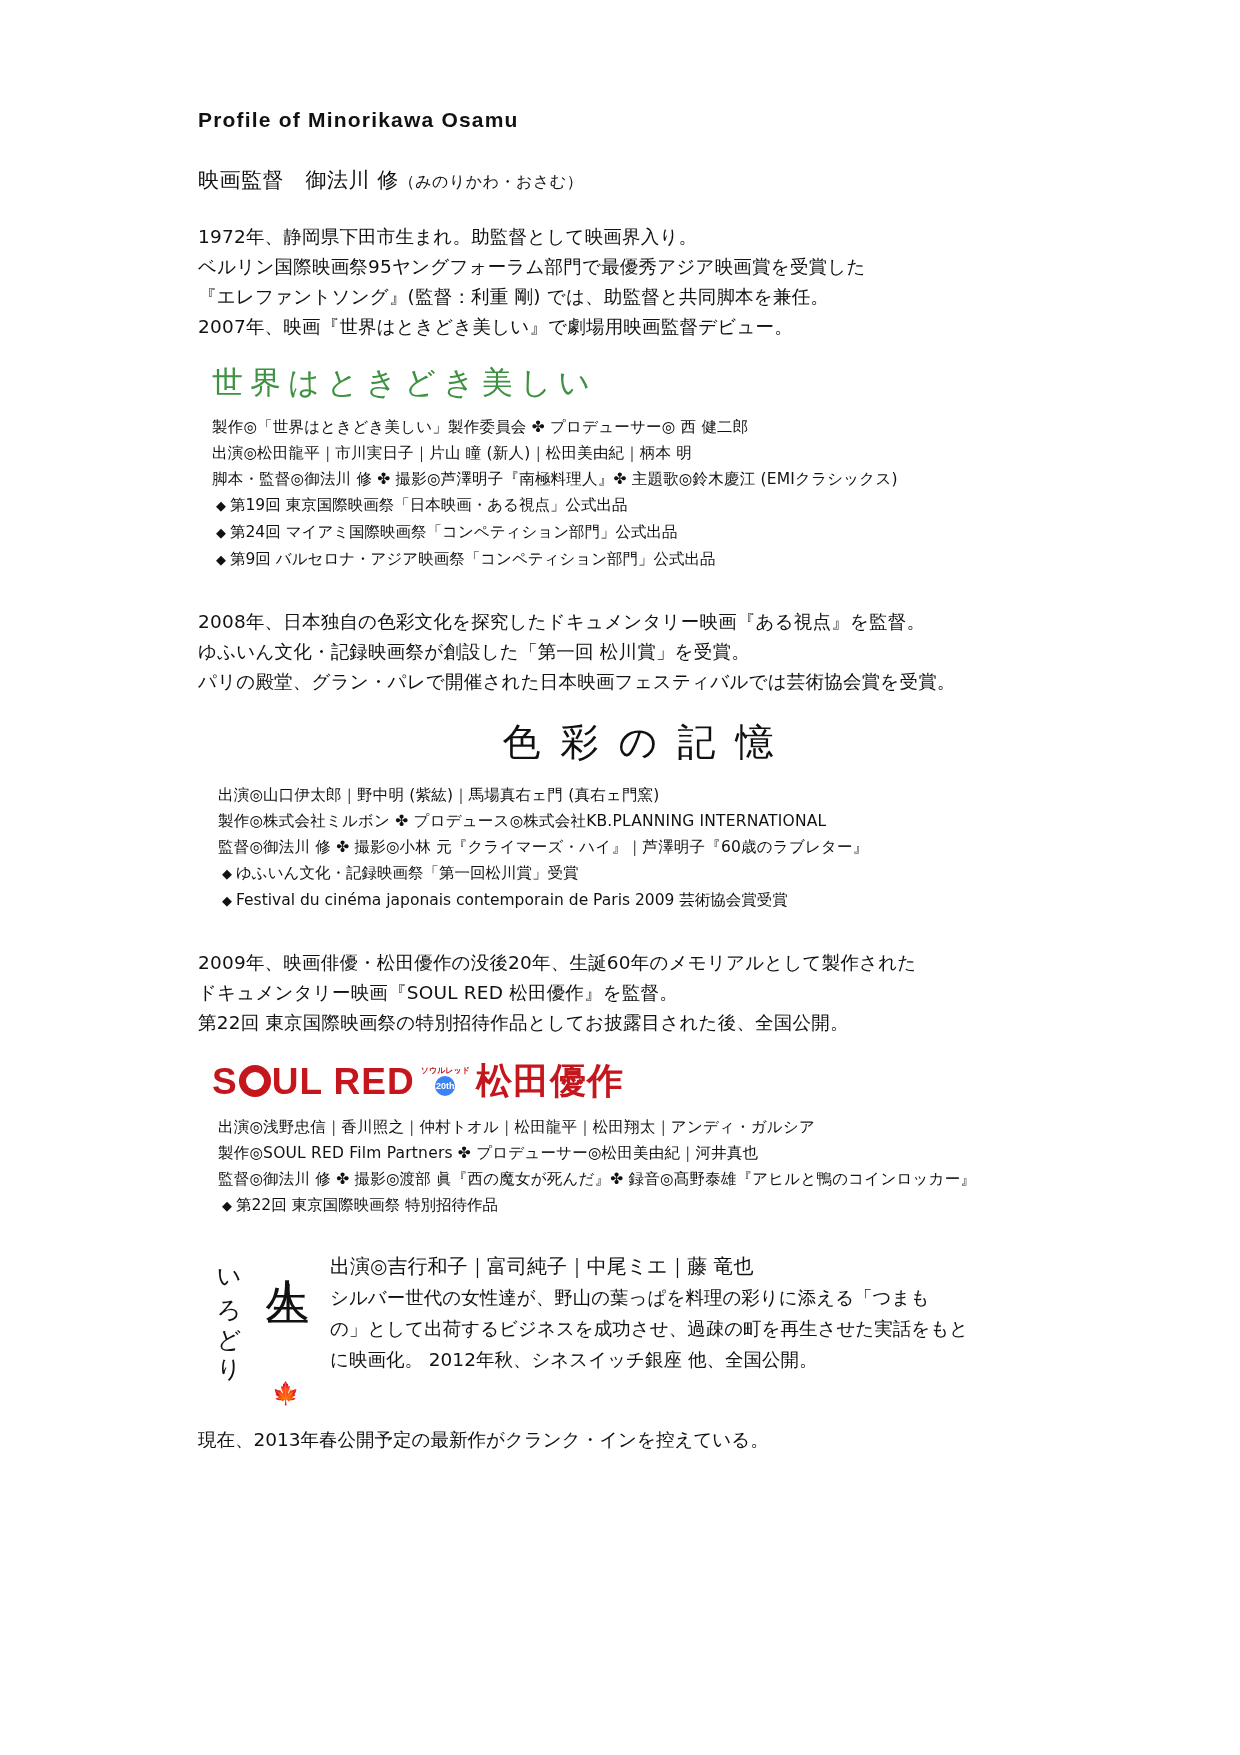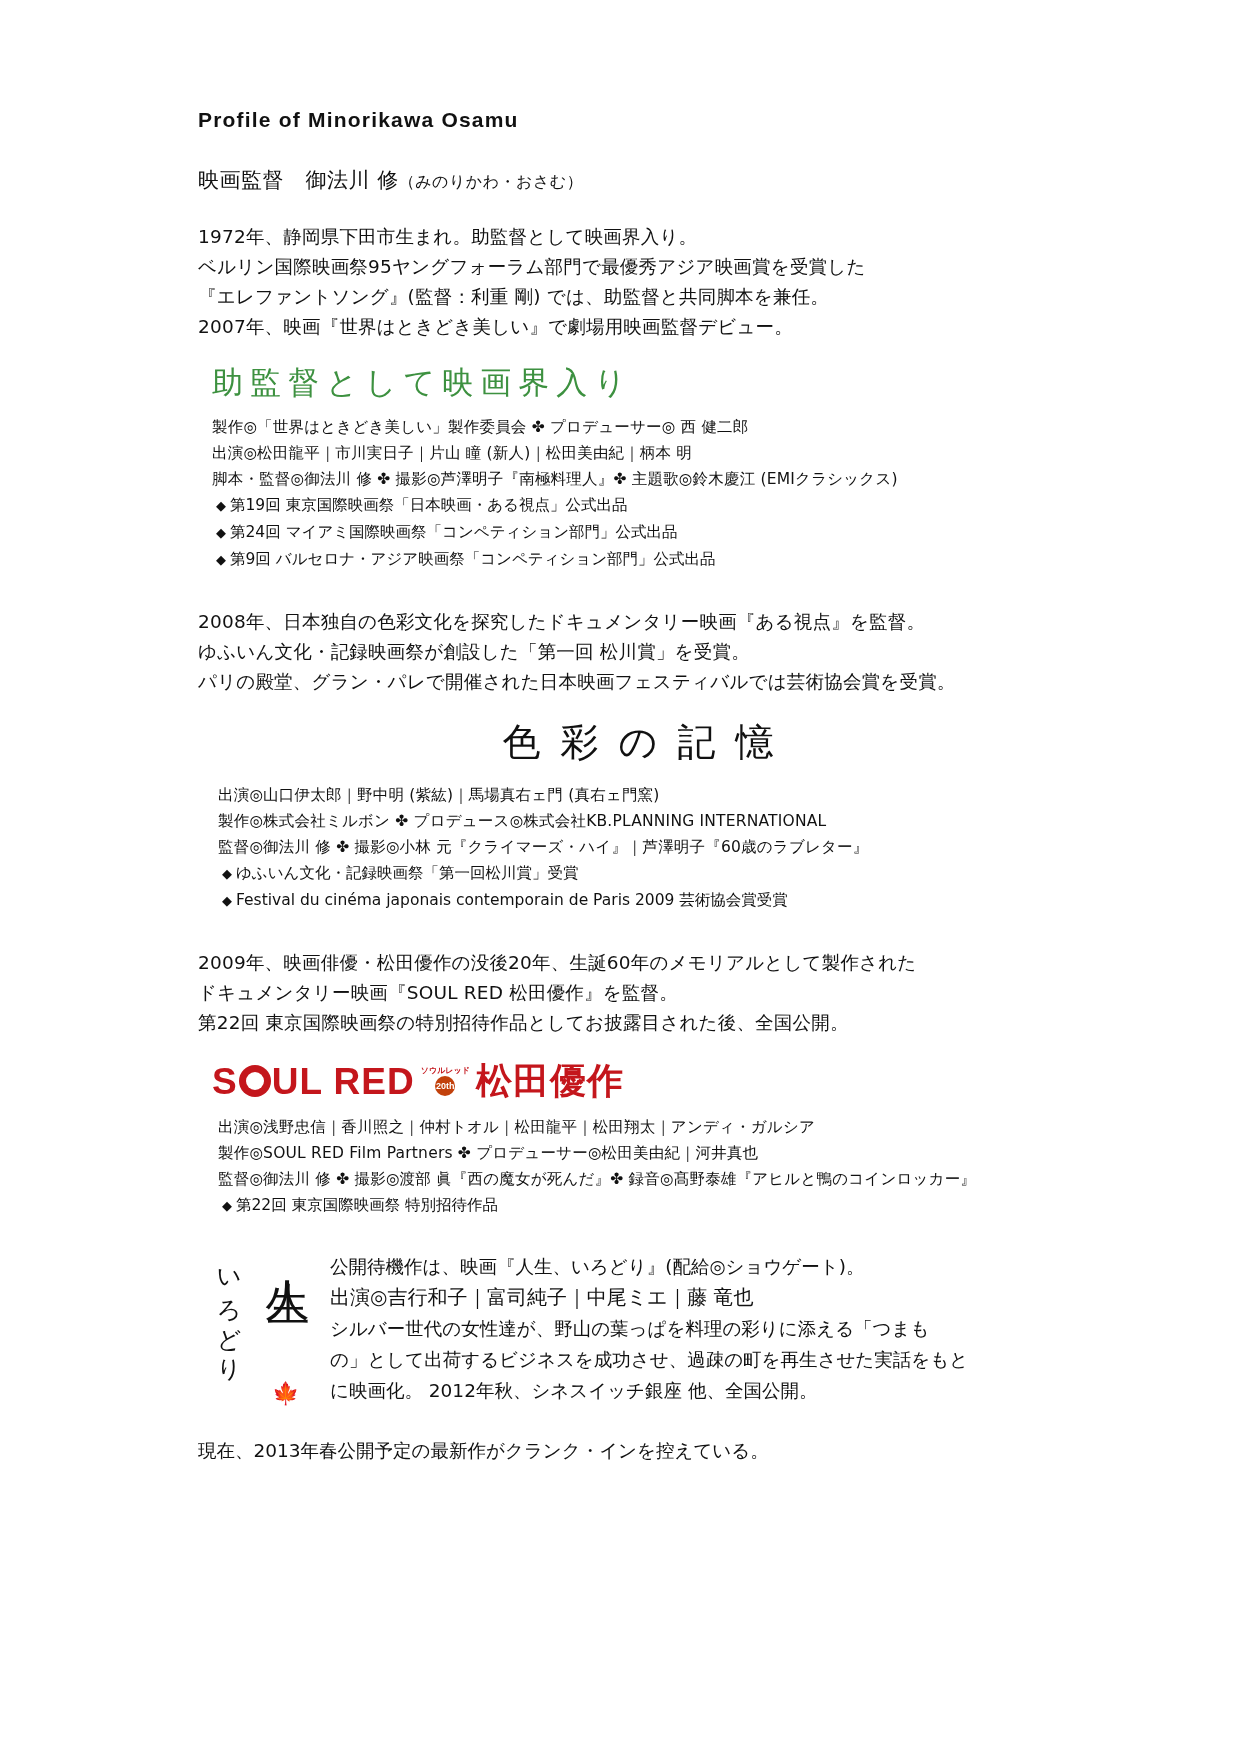--- a/index.html
+++ b/index.html
@@ -138,21 +138,21 @@
     font-family: "Liberation Sans", sans-serif;
     font-size: 8px;
     color: #c4161c;
     line-height: 9px;
     text-align: center;
     margin: 0 4px 0 6px;
     font-weight: bold;
   }
   .soul-badge .b2 {
     display: block;
-    background: #c2410c;
+    background: #3b82f6;
     color: #fff;
     border-radius: 50%;
     width: 20px; height: 20px;
     line-height: 20px;
     margin: 1px auto 0;
     font-size: 9px;
   }
   .soulred-jp {
     font-family: "DejaVu Sans", "Liberation Sans", sans-serif;
     font-weight: bold;
@@ -233,21 +233,21 @@
     </div>
 
     <div class="para-block">
       <p class="para nowrap">1972年、静岡県下田市生まれ。助監督として映画界入り。</p>
       <p class="para nowrap">ベルリン国際映画祭95ヤングフォーラム部門で最優秀アジア映画賞を受賞した</p>
       <p class="para nowrap">『エレファントソング』(監督：利重 剛) では、助監督と共同脚本を兼任。</p>
       <p class="para nowrap">2007年、映画『世界はときどき美しい』で劇場用映画監督デビュー。</p>
     </div>
 
     <div class="film">
-      <div class="film-logo-1">助監督として映画界入り</div>
+      <div class="film-logo-1">世界はときどき美しい</div>
       <div class="cast-line">製作◎「世界はときどき美しい」製作委員会 ✤ プロデューサー◎ 西 健二郎</div>
       <div class="cast-line">出演◎松田龍平｜市川実日子｜片山 瞳 (新人)｜松田美由紀｜柄本 明</div>
       <div class="cast-line">脚本・監督◎御法川 修 ✤ 撮影◎芦澤明子『南極料理人』✤ 主題歌◎鈴木慶江 (EMIクラシックス)</div>
       <div class="award-line"><span class="dia">◆</span><span>第19回 東京国際映画祭「日本映画・ある視点」公式出品</span></div>
       <div class="award-line"><span class="dia">◆</span><span>第24回 マイアミ国際映画祭「コンペティション部門」公式出品</span></div>
       <div class="award-line"><span class="dia">◆</span><span>第9回 バルセロナ・アジア映画祭「コンペティション部門」公式出品</span></div>
     </div>
 
     <div class="gap-lg"></div>
 
@@ -293,21 +293,20 @@
       <div class="award-line indent2"><span class="dia">◆</span><span>第22回 東京国際映画祭 特別招待作品</span></div>
     </div>
 
     <div class="irodori-row">
       <div class="irodori-logo">
         <span class="iro-jinsei">人生</span>
         <span class="iro-kana">いろどり</span>
         <span class="iro-leaf">🍁</span>
       </div>
       <div class="irodori-text">
-        <div>公開待機作は、映画『人生、いろどり』(配給◎ショウゲート)。</div>
         <div class="cast">出演◎吉行和子｜富司純子｜中尾ミエ｜藤 竜也</div>
         <div>シルバー世代の女性達が、野山の葉っぱを料理の彩りに添える「つまも</div>
         <div>の」として出荷するビジネスを成功させ、過疎の町を再生させた実話をもと</div>
         <div>に映画化。 2012年秋、シネスイッチ銀座 他、全国公開。</div>
       </div>
     </div>
 
     <div class="final-line nowrap">現在、2013年春公開予定の最新作がクランク・インを控えている。</div>
 
   </div>

